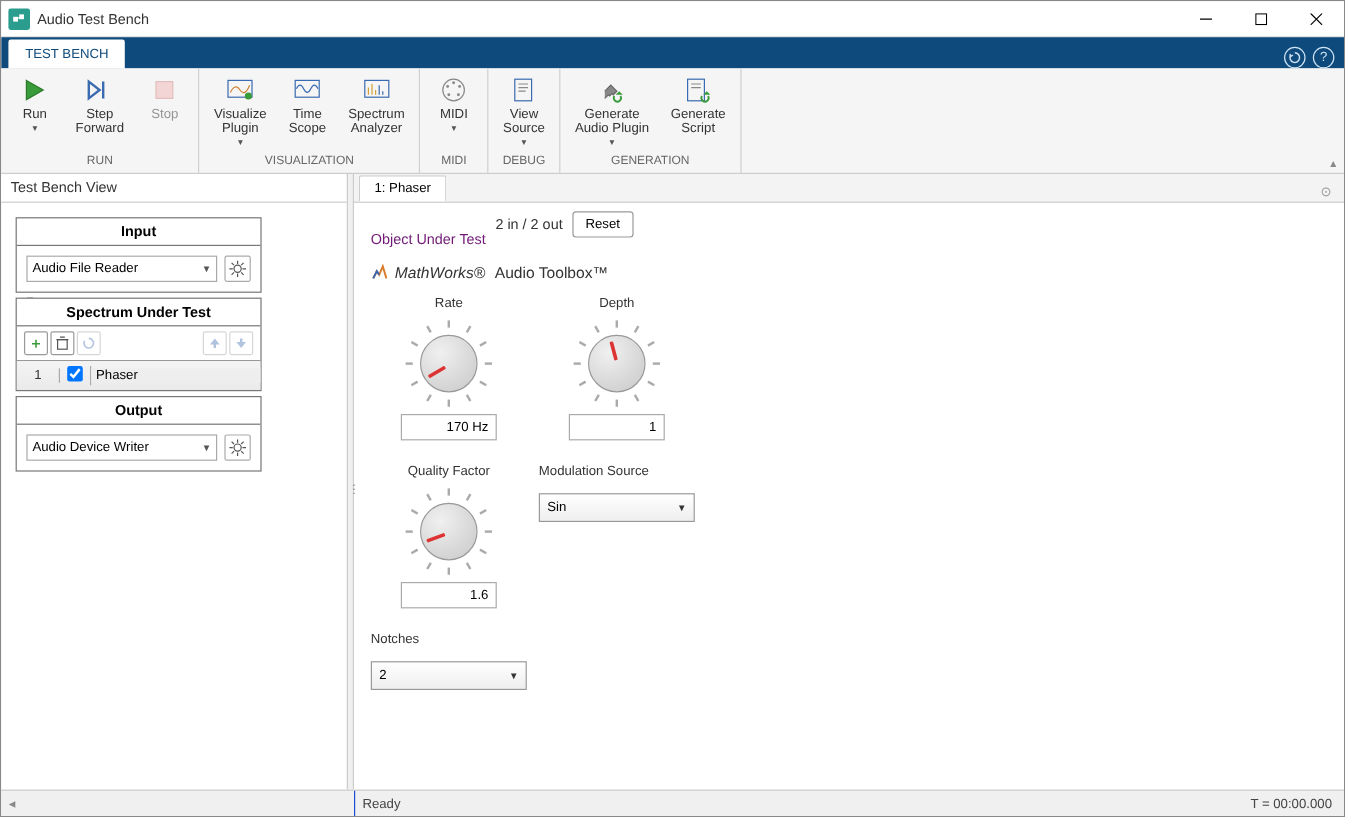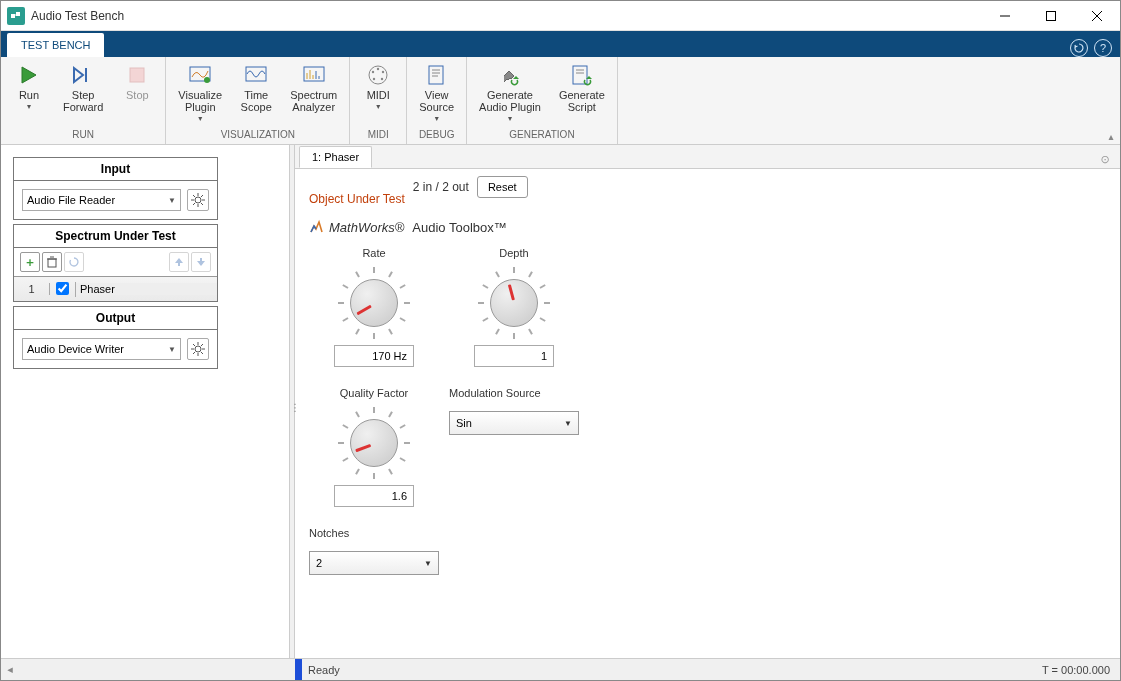--- a/index.html
+++ b/index.html
@@ -61,21 +61,21 @@
 .out-row .chk { width:26px; text-align:center; border-right:1px solid #aaa; }
 .out-row .name { flex:1; padding-left:4px; background:#eee; }
 
 
 .rightpanel { flex:1; display:flex; flex-direction:column; background:#fff; }
 .rtabrow { height:24px; display:flex; align-items:flex-end; background:#f3f3f3; border-bottom:1px solid #ccc; padding-left:4px; }
 .rtab { height:22px; background:#fff; border:1px solid #ccc; border-bottom:1px solid #fff; padding:0 12px; font-size:11px; display:flex; align-items:center; border-radius:2px 2px 0 0; }
 .rtabrow .cfg { margin-left:auto; width:18px; height:18px; margin-right:6px; color:#999; font-size:11px; display:flex; align-items:center; justify-content:center; }
 
 .outrow { height:36px; display:flex; align-items:center; padding:0 14px; gap:8px; font-size:12px; }
-.outrow .lab { color:#c2410c;margin-top:23px; }
+.outrow .lab { color:#701a75;margin-top:23px; }
 .outrow .field { flex:1; height:22px; border:1px solid #bbb; background:#f3f3f3; color:#888; font-size:11px; padding:3px 6px; border-radius:2px; }
 .outrow .io { color:#333; font-size:12px; }
 .outrow .reset { height:22px; padding:0 10px; border:1px solid #999; border-radius:3px; background:#fff; font-size:11px; cursor:pointer; }
 
 .pluginbody { padding: 14px 14px; }
 .branding { display:flex; align-items:center; gap:8px; font-size:13px; margin-bottom:12px; }
 .branding .mw { display:flex; align-items:center; gap:4px; }
 .mwlogo { width:16px; height:16px; }
 .branding .mw b { color:#333; font-style:italic; font-weight:normal; }
 .branding .tb { color:#333; }
@@ -87,21 +87,21 @@
 .knob .body { width:48px; height:48px; border-radius:50%; background:radial-gradient(circle at 35% 30%, #f0f0f0, #c8c8c8); border:1px solid #999; position:relative; }
 .knob .ind { position:absolute; width:3px; height:16px; background:#d33; top:4px; left:calc(50% - 1.5px); transform-origin: 50% 20px; border-radius:1px; }
 .val { width:80px; height:22px; border:1px solid #aaa; font-size:11px; text-align:right; padding:3px 6px; margin:6px auto 14px auto; background:#fff; }
 
 .dropdown { height:24px; border:1px solid #999; width:130px; font-size:11px; padding:0 6px; display:flex; align-items:center; justify-content:space-between; background:linear-gradient(#fff,#eee); margin-top:4px; }
 .dropdown .arr { font-size:8px; color:#333; }
 
 
 .statusbar { position:absolute; bottom:0; left:0; right:0; height:22px; background:#f0f0f0; border-top:1px solid #ccc; display:flex; align-items:center; font-size:11px; color:#444; }
 .statusbar .navbtn { width:18px; text-align:center; color:#888; }
-.statusbar .status { padding-left:6px; flex:1; border-left:7px solid #1d4ed8; height:100%; display:flex; align-items:center; margin-left:276px; }
+.statusbar .status { padding-left:6px; flex:1; border-left:1px solid #1d4ed8; height:100%; display:flex; align-items:center; margin-left:276px; }
 .statusbar .time { padding:0 10px; }
 
 
 .tick { position:absolute; width:2px; height:6px; background:#aaa; left:calc(50% - 1px); top:0; transform-origin: 50% 36px; }
 
 </style>
 </head>
 <body>
 
 <div class="titlebar">
@@ -290,20 +290,21 @@
       </div>
     </div>
     <div class="glabel">GENERATION</div>
   </div>
   <div class="toolstrip-handle">▴</div>
 </div>
 
 <div class="main">
 
   <div class="leftpanel">
+    <div class="panel-title">Test Bench View</div>
     <div class="leftbody">
 
       <div class="box">
         <div class="bhead">Input</div>
         <div class="bbody">
           <div class="sel">
             <span>Audio File Reader</span>
             <span class="arr">▼</span>
           </div>
           <div class="cogbtn">

